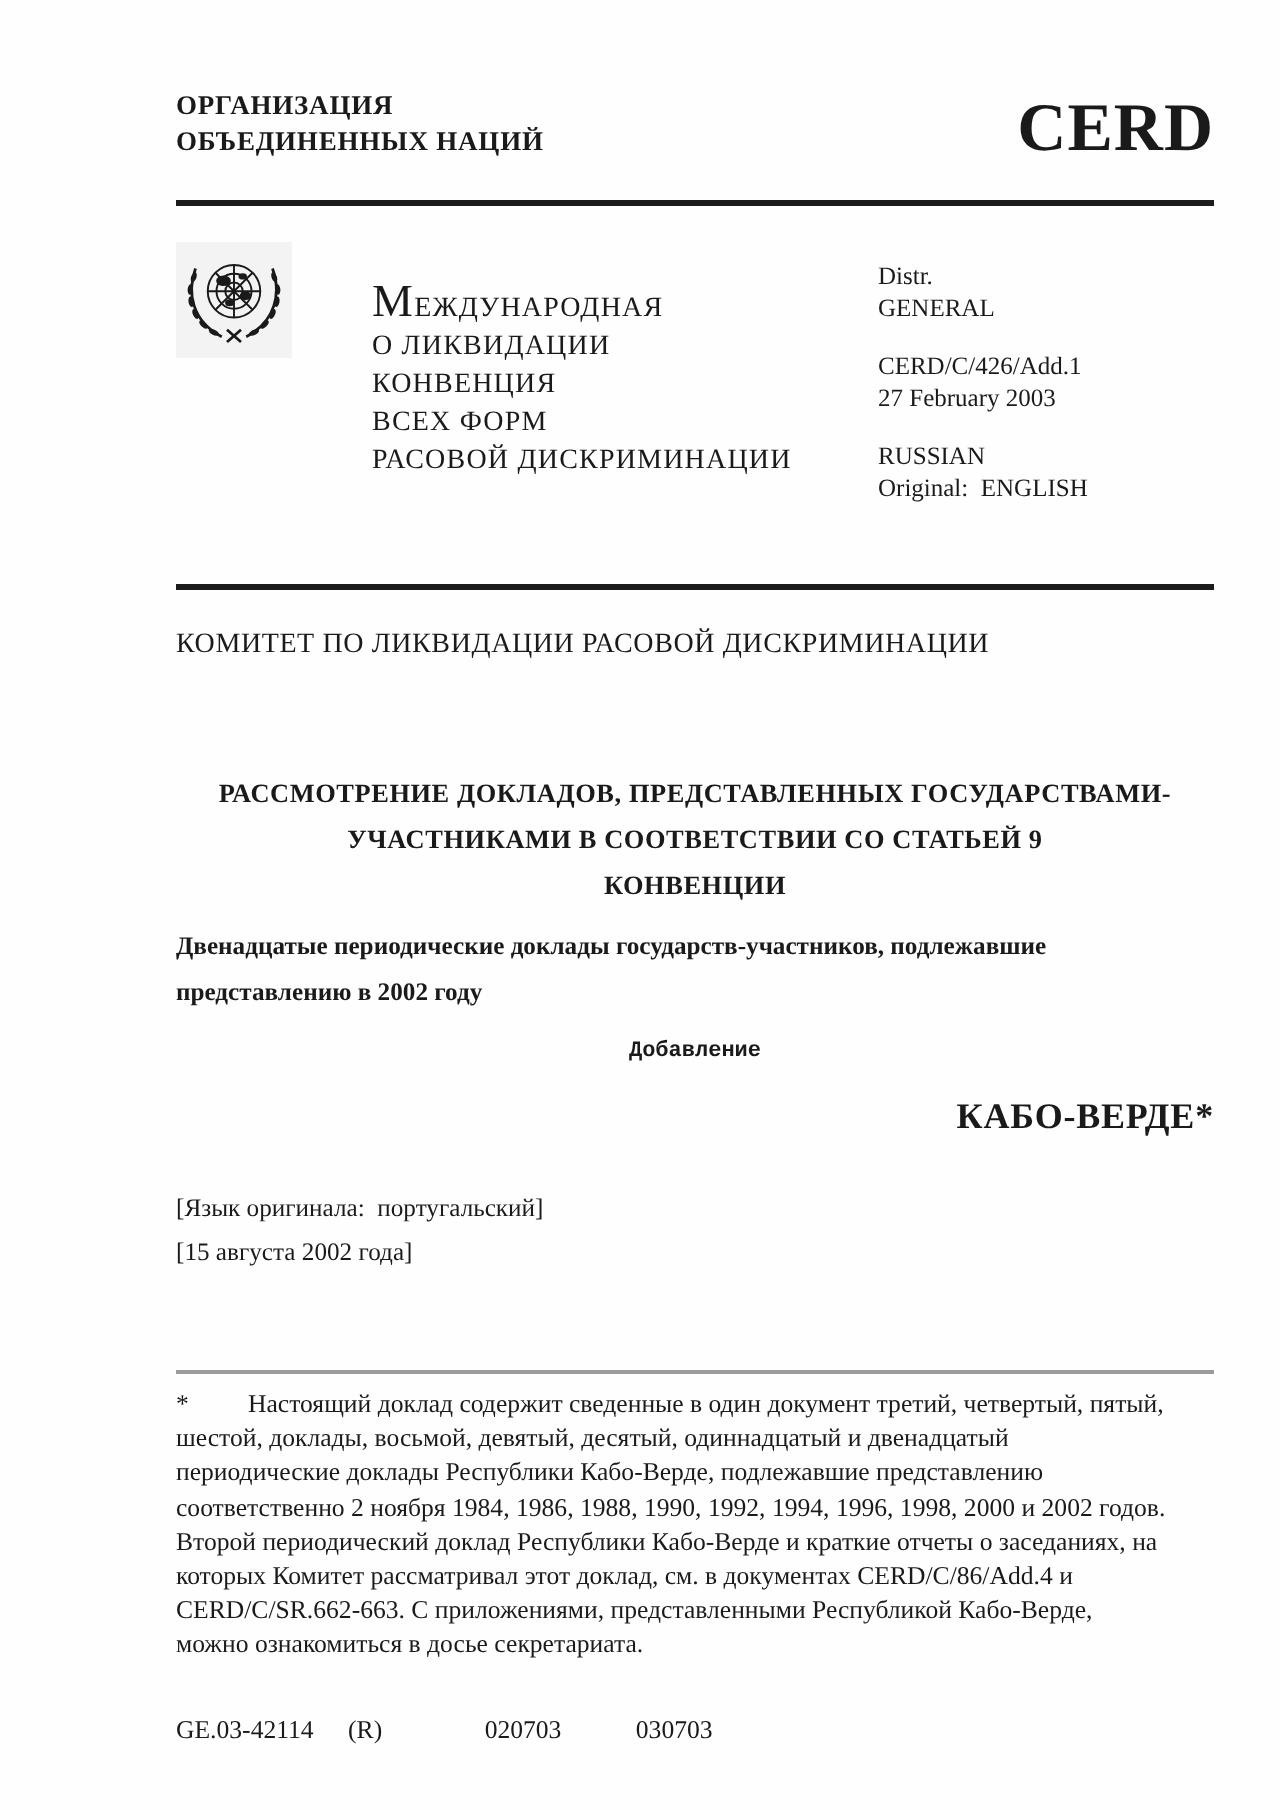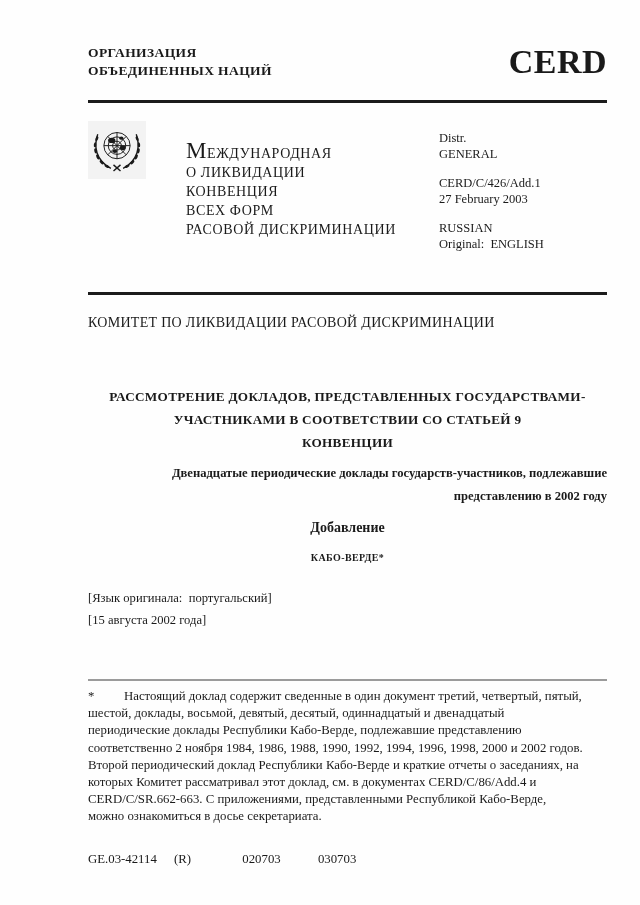--- a/index.html
+++ b/index.html
@@ -8,21 +8,21 @@
     position:relative;
     width:640px; height:905px;
     margin:0 auto;
     background:#fefefe;
     color:#1a1a1a;
     font-family:"Liberation Serif", serif;
     padding:44px 33px 0 88px;
     overflow:hidden;
   }
   
-  .header-row { display:flex; justify-content:space-between; align-items:center; }
+  .header-row { display:flex; justify-content:space-between; align-items:flex-end; }
   .org-block { font-weight:700; font-size:13.5px; line-height:18px; letter-spacing:.4px; }
   .doc-code { font-weight:700; font-size:34px; line-height:30px; letter-spacing:.5px; }
   .rule { height:3px; background:#1c1c1c; margin-top:20px; }
   .rule-2 { margin-top:26px; }
   
   .masthead { display:flex; margin-top:18px; }
   .emblem-box {
     width:58px; height:58px; flex:0 0 58px;
     background:#f3f3f3;
     display:flex; align-items:center; justify-content:center;
@@ -31,23 +31,23 @@
     margin-left:40px; padding-top:20px;
     font-size:14px; line-height:19px; letter-spacing:.6px;
   }
   .conv-title .initial { font-size:23px; letter-spacing:.6px; }
   .info-block { margin-left:auto; width:168px; padding-top:10px; font-size:12.5px; line-height:15.5px; }
   .info-group { margin-bottom:14px; }
   .pre { white-space:pre-wrap; }
   
   .committee { margin-top:20px; font-size:14px; letter-spacing:.3px; }
   .title-block { margin-top:54px; text-align:center; font-weight:700; font-size:13.2px; line-height:23px; letter-spacing:.3px; }
-  .subtitle-block { margin-top:8px; text-align:right; font-weight:700; font-size:12.6px; line-height:23px; }
-  .addendum { margin-top:12px; text-align:center; font-weight:700; font-size:14px; }
-  .country { margin-top:16px; text-align:center; font-weight:700; font-size:10px; letter-spacing:.4px; }
+  .subtitle-block { margin-top:8px; text-align:left; font-weight:700; font-size:12.6px; line-height:23px; }
+  .addendum { margin-top:12px; text-align:center; font-weight:700; font-size:11px;font-family:Liberation Mono, monospace; }
+  .country { margin-top:16px; text-align:right; font-weight:700; font-size:18px; letter-spacing:.4px; }
   .bracket-block { margin-top:24px; text-align:left; padding-right:13px; font-size:12.6px; line-height:22px; }
   
   .foot-sep { height:2px; background:#9b9b9b; margin-top:48px; }
   .footnote { margin-top:7px; font-size:12.8px; line-height:17.2px; }
   .footnote-first { display:flex; }
   .fn-marker { flex:0 0 36px; }
   .ge-line { margin-top:26px; font-size:12.8px; }
   .ge-line .g1 { margin-right:14px; }
   .ge-line .g2 { margin-right:48px; }
   .ge-line .g3 { margin-right:34px; }

